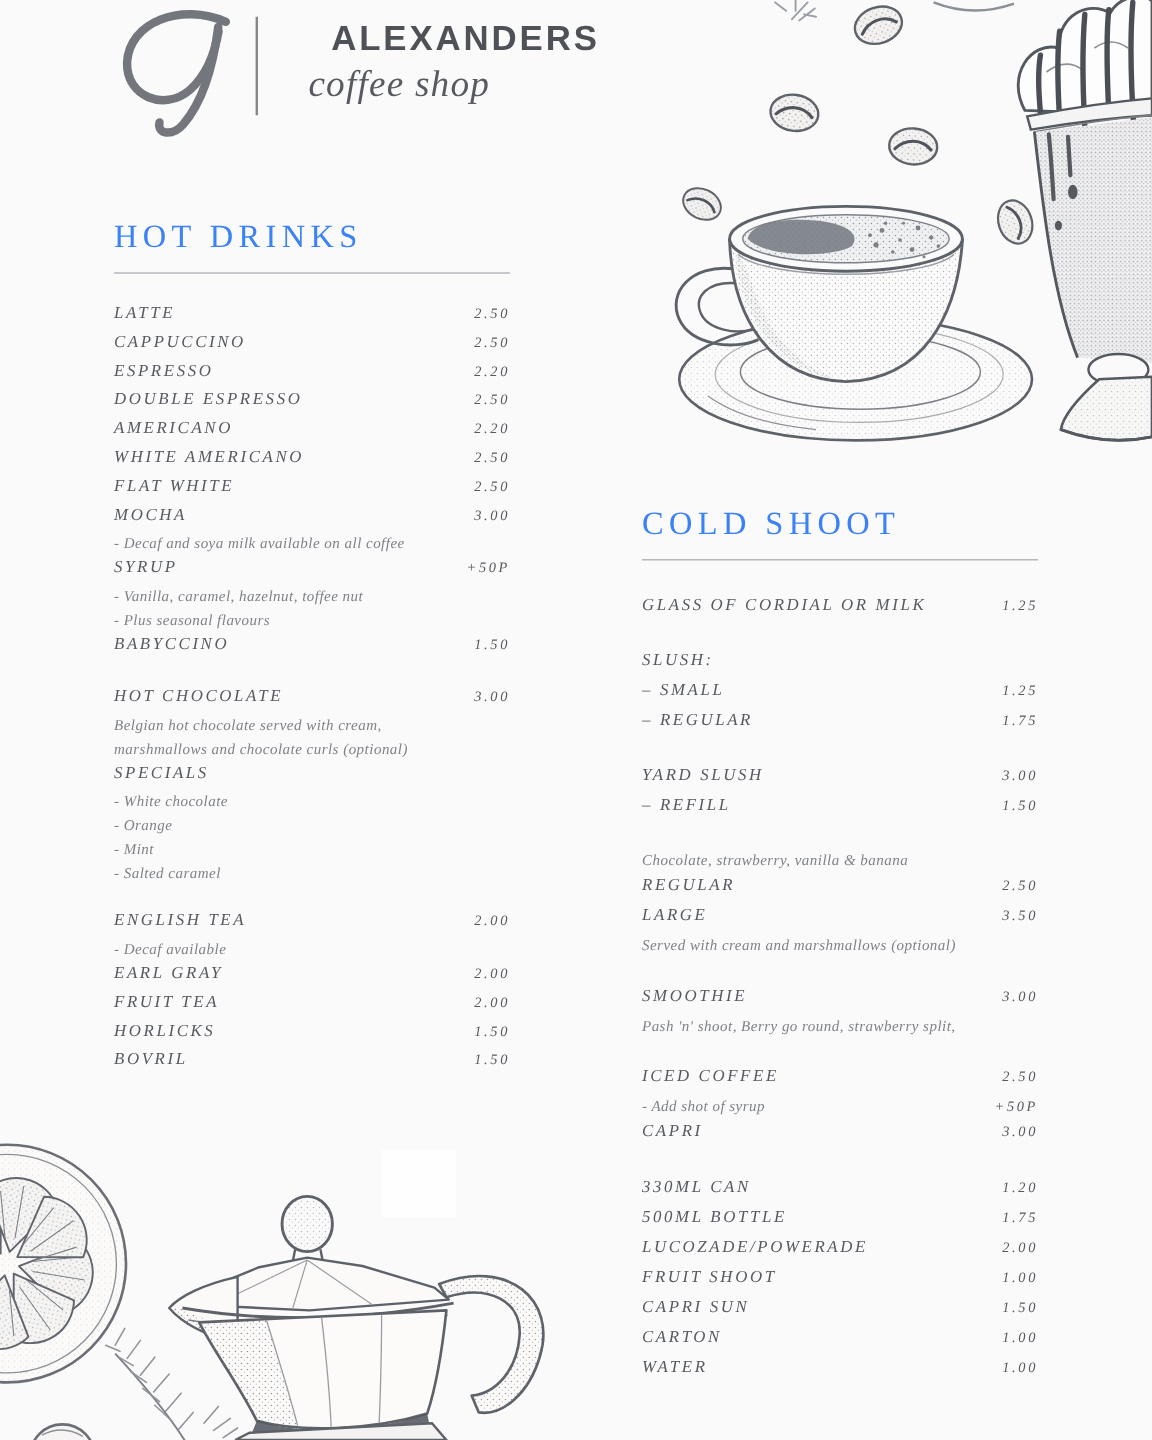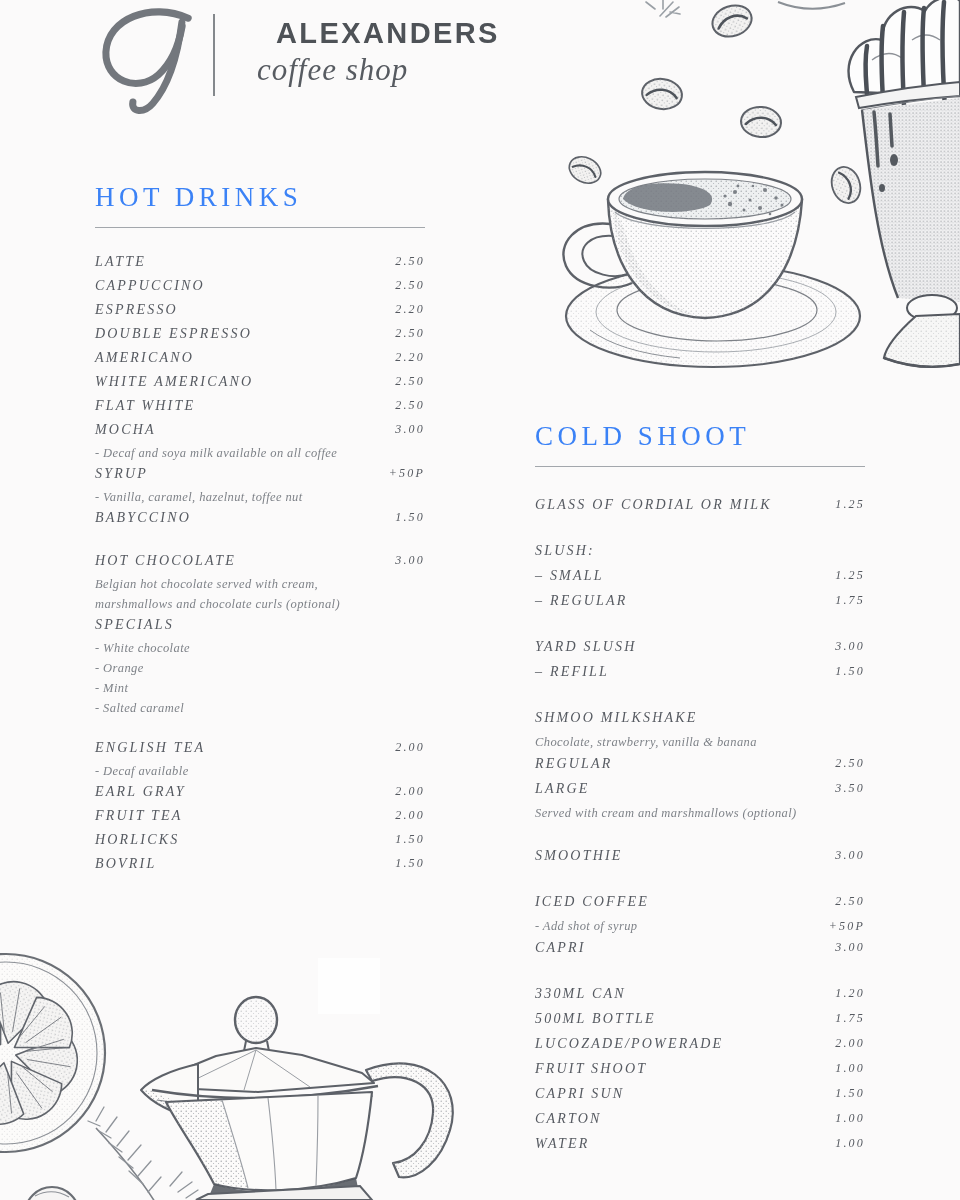--- a/index.html
+++ b/index.html
@@ -266,20 +266,23 @@
         <div class="row note">
           <span class="lbl">- Decaf and soya milk available on all coffee</span>
         </div>
         <div class="row item">
           <span class="lbl">SYRUP</span>
           <span class="prc">+50P</span>
         </div>
         <div class="row note">
           <span class="lbl">- Vanilla, caramel, hazelnut, toffee nut</span>
         </div>
+        <div class="row note">
+          <span class="lbl">- Plus seasonal flavours</span>
+        </div>
         <div class="row item">
           <span class="lbl">BABYCCINO</span>
           <span class="prc">1.50</span>
         </div>
         <div class="row gap"></div>
         <div class="row item">
           <span class="lbl">HOT CHOCOLATE</span>
           <span class="prc">3.00</span>
         </div>
         <div class="row note">
@@ -353,42 +356,42 @@
         <div class="row gap"></div>
         <div class="row item">
           <span class="lbl">YARD SLUSH</span>
           <span class="prc">3.00</span>
         </div>
         <div class="row item">
           <span class="lbl">– REFILL</span>
           <span class="prc">1.50</span>
         </div>
         <div class="row gap"></div>
-        <div class="row item">
-          <span class="lbl">SHMOO MILKSHAKE</span>
-        </div>
         <div class="row note">
           <span class="lbl">Chocolate, strawberry, vanilla &amp; banana</span>
         </div>
         <div class="row item">
           <span class="lbl">REGULAR</span>
           <span class="prc">2.50</span>
         </div>
         <div class="row item">
           <span class="lbl">LARGE</span>
           <span class="prc">3.50</span>
         </div>
         <div class="row note">
           <span class="lbl">Served with cream and marshmallows (optional)</span>
         </div>
         <div class="row gap"></div>
         <div class="row item">
           <span class="lbl">SMOOTHIE</span>
           <span class="prc">3.00</span>
         </div>
+        <div class="row note">
+          <span class="lbl">Pash 'n' shoot, Berry go round, strawberry split,</span>
+        </div>
         <div class="row gap"></div>
         <div class="row item">
           <span class="lbl">ICED COFFEE</span>
           <span class="prc">2.50</span>
         </div>
         <div class="row note">
           <span class="lbl">- Add shot of syrup</span>
           <span class="prc">+50P</span>
         </div>
         <div class="row item">

